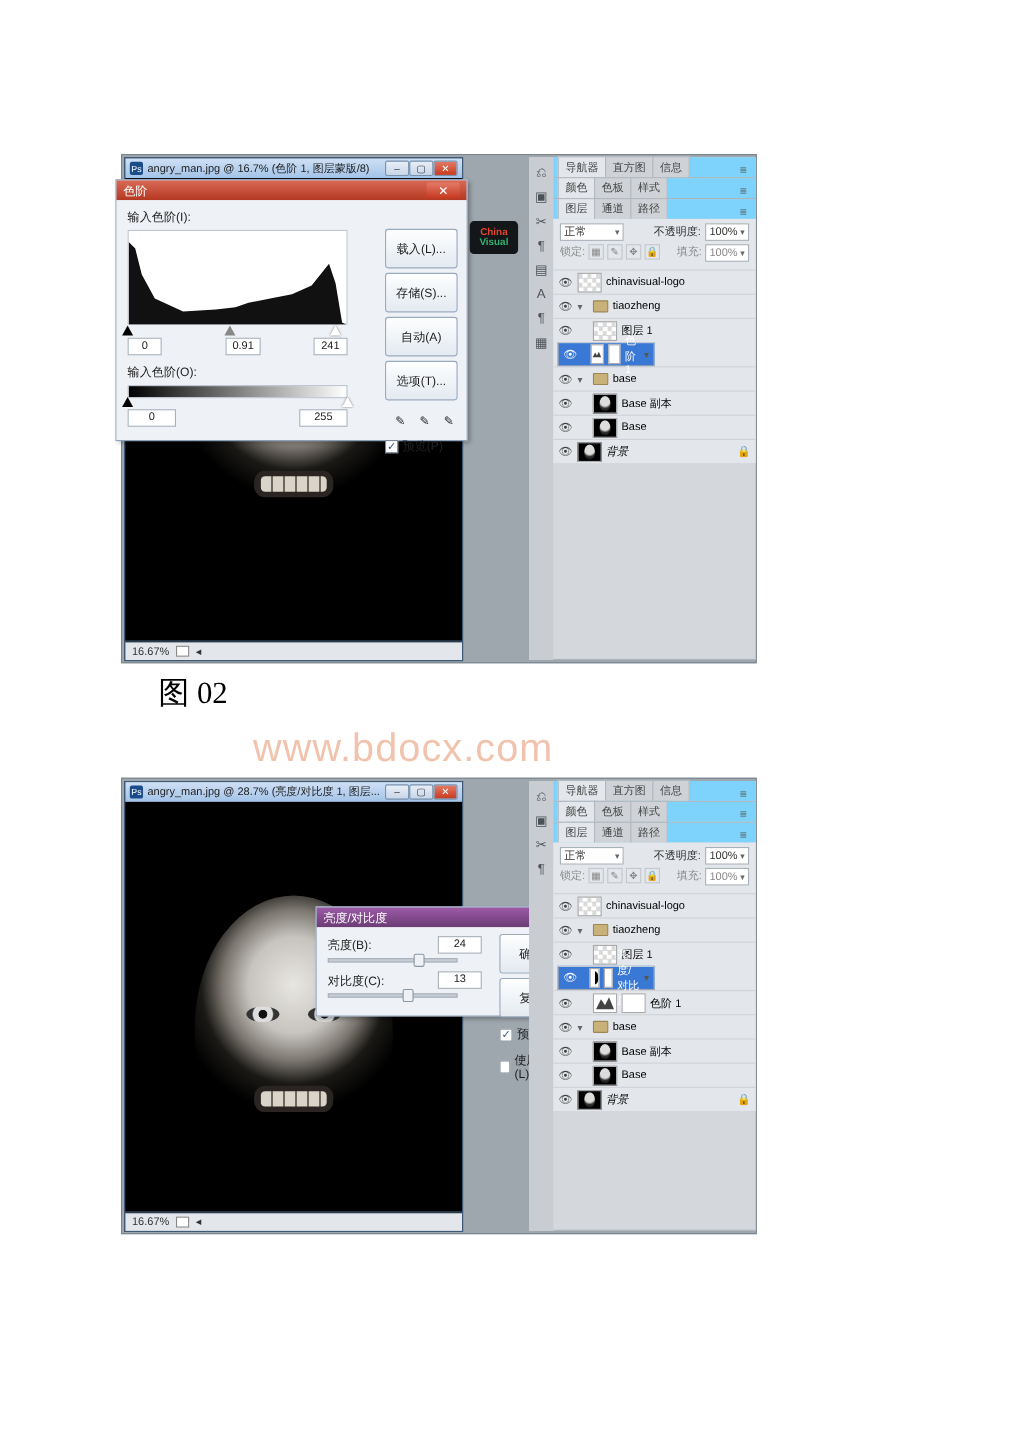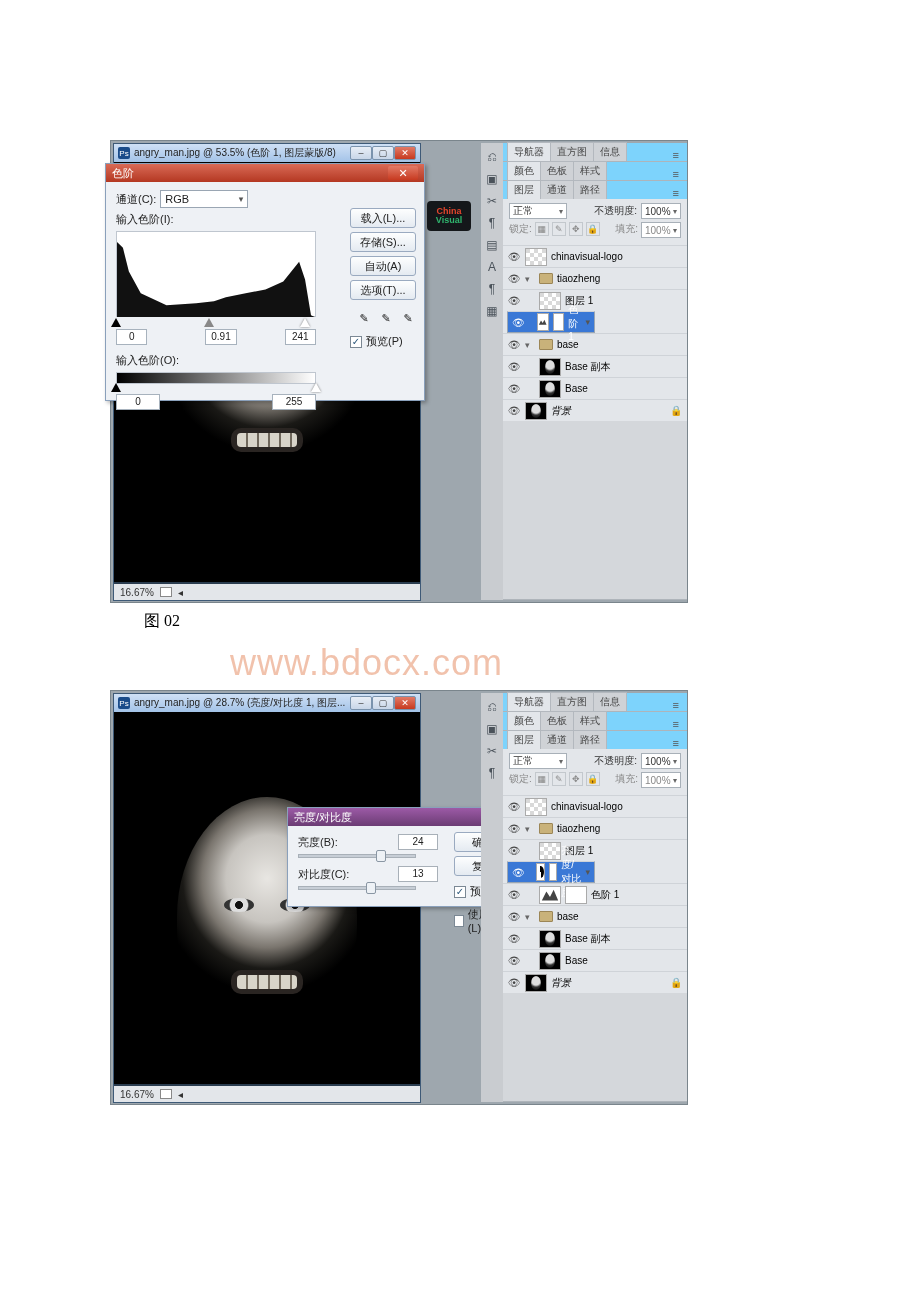--- a/index.html
+++ b/index.html
@@ -39,21 +39,21 @@
     .slider-track { position: relative; width: 200px; height: 10px; }
     .tri { position: absolute; top: -1px; width: 0; height: 0; border-left: 5px solid transparent; border-right: 5px solid transparent; }
     .tri.black { border-bottom: 9px solid #000; left: -5px; }
     .tri.gray  { border-bottom: 9px solid #888; left: 88px; }
     .tri.white { border-bottom: 9px solid #fff; right: -5px; filter: drop-shadow(0 0 1px #777); }
     .numrow { display: flex; gap: 48px; width: 200px; }
     .numbox { width: 44px; height: 16px; border: 1px solid #a7b2bd; background: #fff; text-align: center; font-size: 10px; line-height: 14px; }
     .numrow .numbox:nth-child(2){ margin-left: 10px; }
     .grad { width: 200px; height: 12px; background: linear-gradient(90deg,#000,#fff); border: 1px solid #bfc6cf; margin-top: 2px; }
     .btncol { position: absolute; right: 8px; top: 26px; width: 66px; display: flex; flex-direction: column; gap: 4px; }
-    .btn { height: 20px; border: 1px solid #9aaac0; background: linear-gradient(#fdfefe,#e4eaf1); border-radius: 3px; font-size: 11px; display: flex; align-items: center; justify-content: center; }
+    .btn { height: 36px; border: 1px solid #9aaac0; background: linear-gradient(#fdfefe,#e4eaf1); border-radius: 3px; font-size: 11px; display: flex; align-items: center; justify-content: center; }
     .eyedrops { display: flex; gap: 6px; margin-top: 6px; justify-content: flex-end; }
     .eyed { width: 16px; height: 16px; display: flex; align-items: center; justify-content: center; }
     .chk { display: flex; align-items: center; gap: 4px; font-size: 11px; margin-top: 4px; }
     .chkbox { width: 12px; height: 12px; border: 1px solid #7b8894; background: #fff; display:flex; align-items:center; justify-content:center; font-size:10px; color:#2a567a; }
     .cv-logo { position: absolute; width: 44px; height: 30px; background: #14171a; border-radius: 4px; display: flex; flex-direction: column; align-items: center; justify-content: center; font-size: 9px; line-height: 9px; font-weight: bold; }
     .cv-logo .t1 { color: #e2452c; } .cv-logo .t2 { color: #2fb36d; }
     
     .rcol { position: absolute; right: 0; top: 2px; bottom: 2px; width: 206px; background: #d4d7db; display: flex; }
     .toolstrip { width: 22px; background: #c9ccd0; display: flex; flex-direction: column; gap: 6px; padding-top: 6px; align-items: center; }
     .tico { width: 16px; height: 16px; color: #4a525a; display: flex; align-items: center; justify-content: center; font-size: 12px; }
@@ -77,38 +77,38 @@
     .toggle-tri { width: 10px; color: #666; font-size: 9px; }
     .folder-ico { width: 14px; height: 11px; background: #c9b27a; border: 1px solid #9c8656; border-radius: 1px; }
     .thumb { width: 22px; height: 18px; border: 1px solid #aaa; background: #f3f3f3; display: flex; align-items: center; justify-content: center; overflow: hidden; }
     .check-trans { background: repeating-conic-gradient(#fff 0 25%, #d9d9d9 0 50%) 0 0/8px 8px; }
     .thumb .mini { width: 10px; height: 14px; background: radial-gradient(circle at 50% 35%, #ddd 0 40%, #333 60%, #000 100%); border-radius: 50%; }
     .thumb.adj-lv { background: #fff; }
     .thumb.mask { background: #fff; }
     .thumb.bc { background: #fff; }
     .thumb.bc::before { content:""; width:12px; height:12px; border-radius:50%; background: conic-gradient(#000 0 50%, #fff 0); display:block; }
     .lockmark { margin-left: auto; color: #555; }
-    .caption { font-family: SimSun, serif; font-size: 16px; margin: 6px 0 14px 34px; }
+    .caption { font-family: SimSun, serif; font-size: 28px; margin: 6px 0 14px 34px; }
     .watermark { font-size: 36px; color: rgba(225,120,70,.45); letter-spacing: 1px; font-family: Liberation Sans, sans-serif; font-weight: 500; margin: -4px 0 6px 120px; }
     
     .bc-slider { width: 118px; height: 4px; background: #c7ced6; border: 1px solid #a8b0b8; position: relative; margin: 4px 0 8px 0; }
     .bc-handle { position: absolute; top: -5px; width: 10px; height: 12px; background: #eef2f6; border: 1px solid #8a97a4; border-radius: 2px; }
     .vbox { width: 40px; height: 16px; border: 1px solid #a8b0b8; background: #fff; text-align: center; font-size: 10px; line-height: 14px; }
   </style>
 </head>
 <body>
 
 <div class="page-pad">
 
   <div class="shot shot1">
 
     <div class="doc-area" style="height:458px">
       <div class="doc-title">
         <div class="ps-icon">Ps</div>
-        <span>angry_man.jpg @ 53.5% (色阶 1, 图层蒙版/8)</span>
+        <span>angry_man.jpg @ 16.7% (色阶 1, 图层蒙版/8)</span>
         <div class="winbtns">
           <div class="winbtn">–</div>
           <div class="winbtn">▢</div>
           <div class="winbtn close">✕</div>
         </div>
       </div>
       <div class="canvas">
         <div class="face">
           <div class="eyes">
               <div class="eye l"></div>
@@ -125,26 +125,20 @@
         <span>◂</span>
       </div>
     </div>
 
     <div class="dialog" style="left:-6px; top:22px; width:320px;">
       <div class="dlg-title dtitle-r">
         <span>色阶</span>
         <div class="dlg-close">✕</div>
       </div>
       <div class="dlg-body" style="position:relative; height:218px;">
-        <div class="row">
-          <span class="lbl">通道(C):</span>
-          <div class="sel">
-              <span>RGB</span>
-            </div>
-        </div>
         <div class="row">
             <span class="lbl">输入色阶(I):</span>
           </div>
         <div class="histo">
           <svg viewBox="0 0 200 86" preserveAspectRatio="none">
               <path d="M0,86 L0,10 L6,16 L12,40 L24,62 L50,74 L80,72 L98,70 L110,66 L130,62 L150,58 L168,50 L184,30 L190,48 L196,84 L200,86 Z" fill="#111"></path>
             </svg>
         </div>
         <div class="slider-track">
           <div class="tri black"></div>

